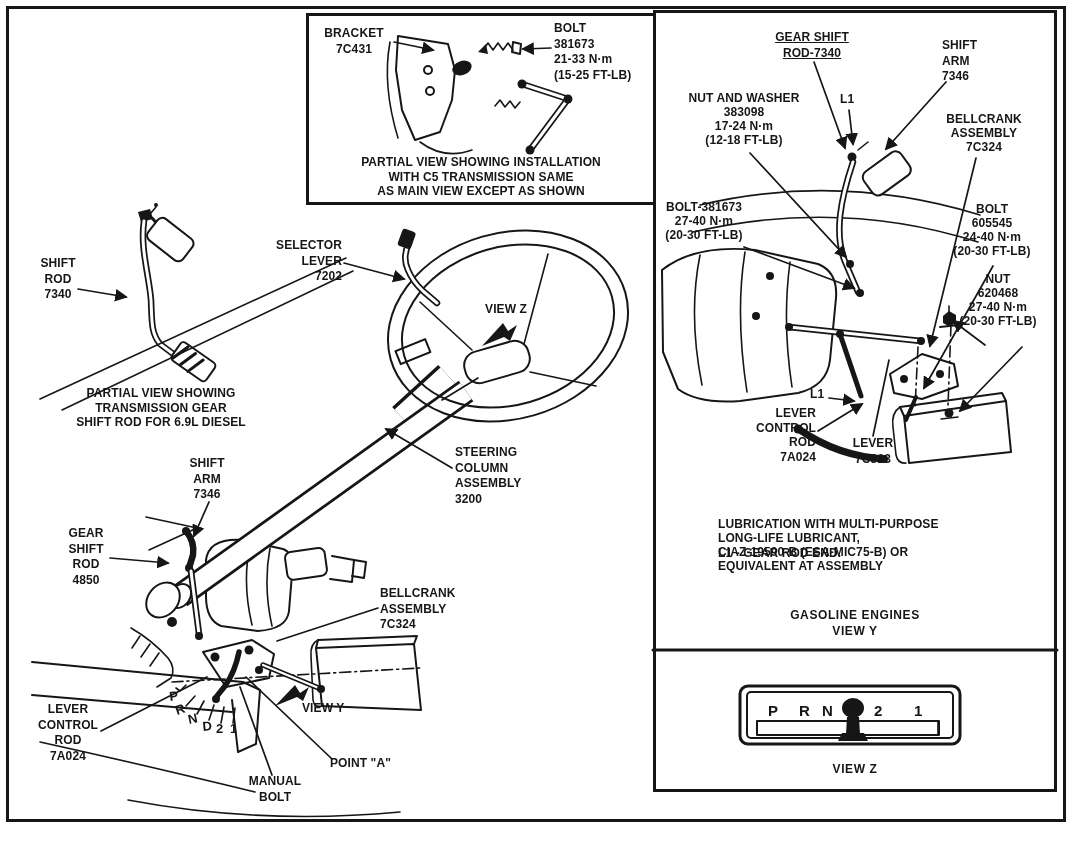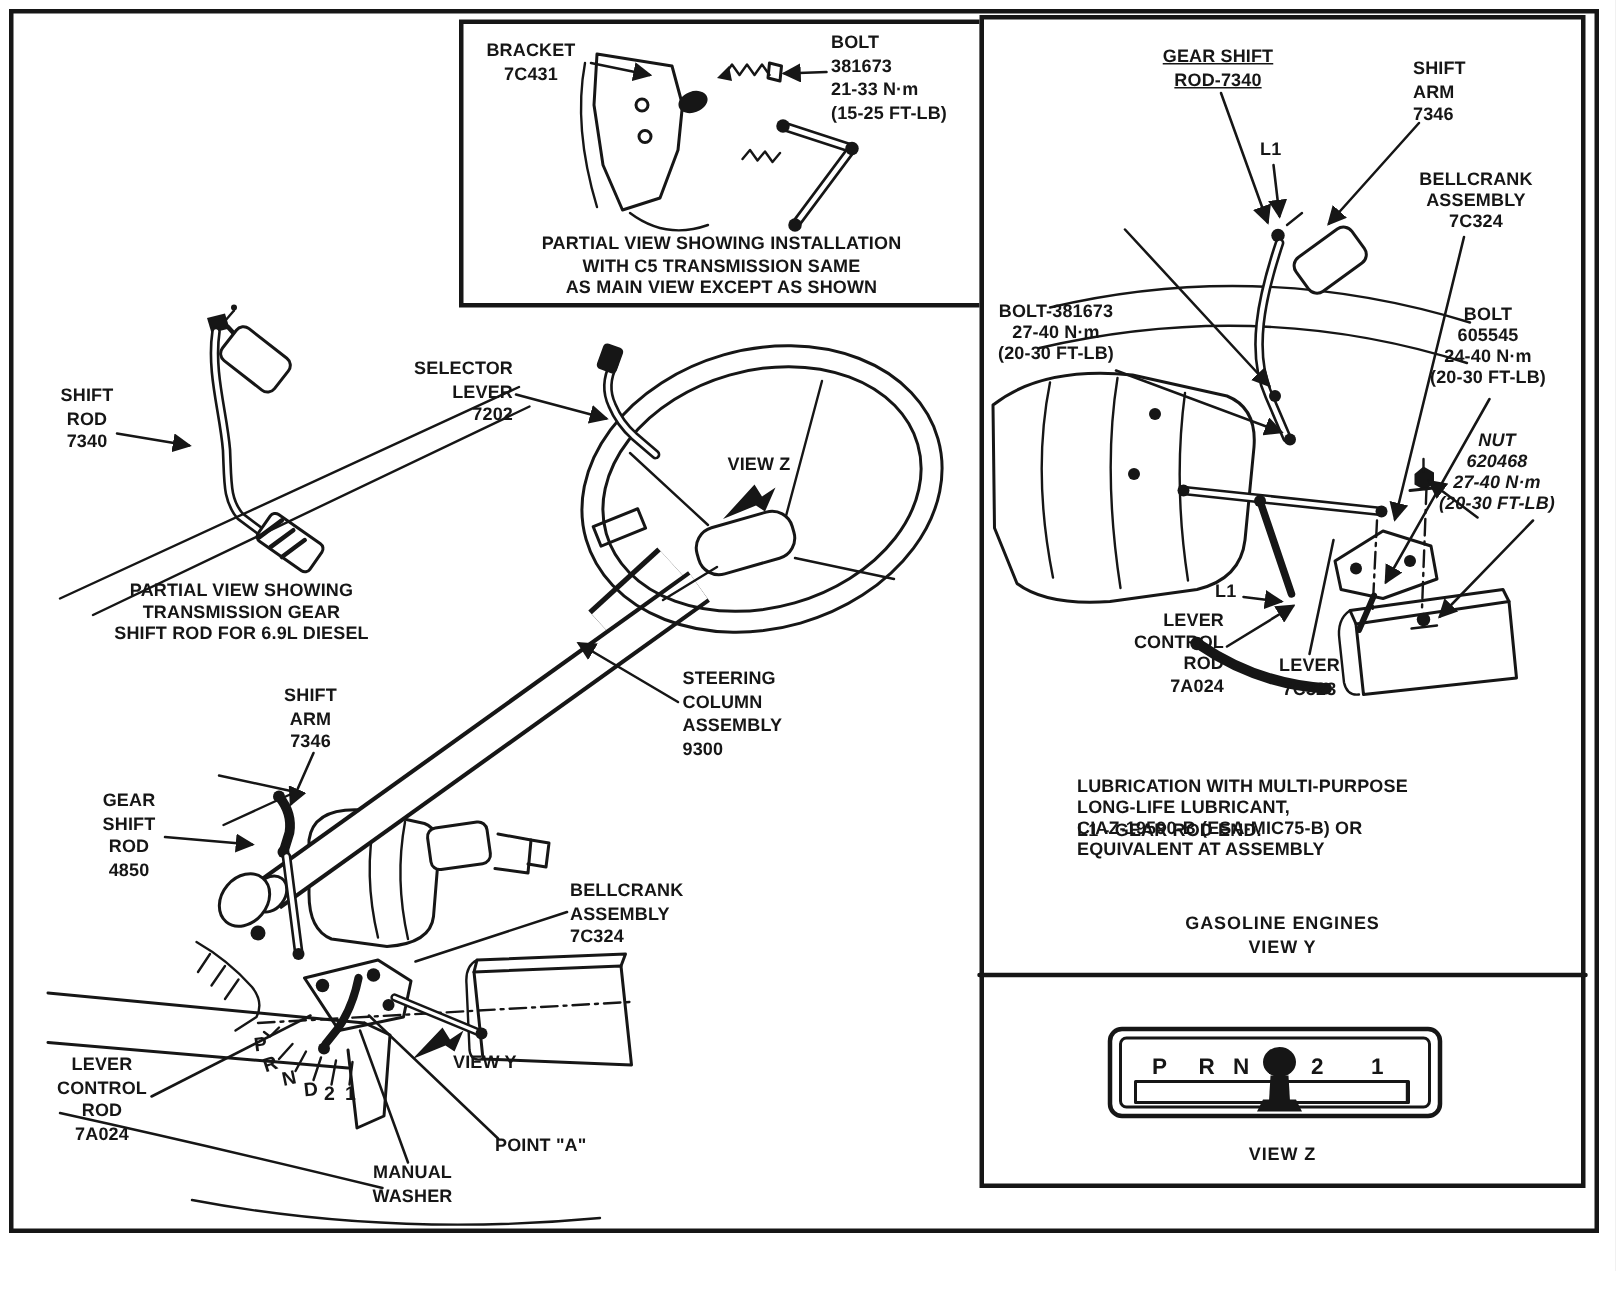--- a/index.html
+++ b/index.html
@@ -284,57 +284,61 @@
   <div class="lbl c" style="left:55px;top:386px;width:212px;line-height:14.5px;">PARTIAL VIEW SHOWING
 TRANSMISSION GEAR
 SHIFT ROD FOR 6.9L DIESEL</div>
   <div class="lbl r" style="left:256px;top:238px;width:86px;">SELECTOR
 LEVER
 7202</div>
   <div class="lbl c" style="left:464px;top:302px;width:84px;">VIEW Z</div>
   <div class="lbl" style="left:455px;top:445px;width:90px;">STEERING
 COLUMN
 ASSEMBLY
-9300</div>
+3200</div>
   <div class="lbl c" style="left:174px;top:456px;width:66px;">SHIFT
 ARM
 7346</div>
   <div class="lbl c" style="left:54px;top:526px;width:64px;">GEAR
 SHIFT
 ROD
 4850</div>
   <div class="lbl" style="left:380px;top:586px;width:96px;">BELLCRANK
 ASSEMBLY
 7C324</div>
   <div class="lbl c" style="left:34px;top:702px;width:68px;">LEVER
 CONTROL
 ROD
 7A024</div>
   <div class="lbl" style="left:302px;top:701px;width:64px;">VIEW Y</div>
   <div class="lbl" style="left:330px;top:756px;width:92px;">POINT "A"</div>
   <div class="lbl c" style="left:228px;top:774px;width:94px;">MANUAL
-WASHER</div>
+BOLT</div>
 
   <div class="lbl c" style="left:760px;top:30px;width:104px;text-decoration:underline;">GEAR SHIFT
 ROD-7340</div>
   <div class="lbl" style="left:942px;top:38px;width:60px;">SHIFT
 ARM
 7346</div>
+  <div class="lbl c" style="left:666px;top:91px;width:156px;line-height:14px;">NUT AND WASHER
+383098
+17-24 N·m
+(12-18 FT-LB)</div>
   <div class="lbl" style="left:840px;top:92px;width:24px;">L1</div>
   <div class="lbl c" style="left:936px;top:112px;width:96px;line-height:14px;">BELLCRANK
 ASSEMBLY
 7C324</div>
   <div class="lbl c" style="left:652px;top:200px;width:104px;line-height:14px;">BOLT-381673
 27-40 N·m
 (20-30 FT-LB)</div>
   <div class="lbl c" style="left:938px;top:202px;width:108px;line-height:14px;">BOLT
 605545
 24-40 N·m
 (20-30 FT-LB)</div>
-  <div class="lbl c" style="left:944px;top:286px;width:108px;line-height:14px;font-style:italic;">NUT
+  <div class="lbl c" style="left:944px;top:272px;width:108px;line-height:14px;">NUT
 620468
 27-40 N·m
 (20-30 FT-LB)</div>
   <div class="lbl" style="left:810px;top:387px;width:24px;">L1</div>
   <div class="lbl r" style="left:748px;top:406px;width:68px;line-height:14.5px;">LEVER
 CONTROL
 ROD
 7A024</div>
   <div class="lbl c" style="left:843px;top:436px;width:60px;">LEVER
 7C323</div>

